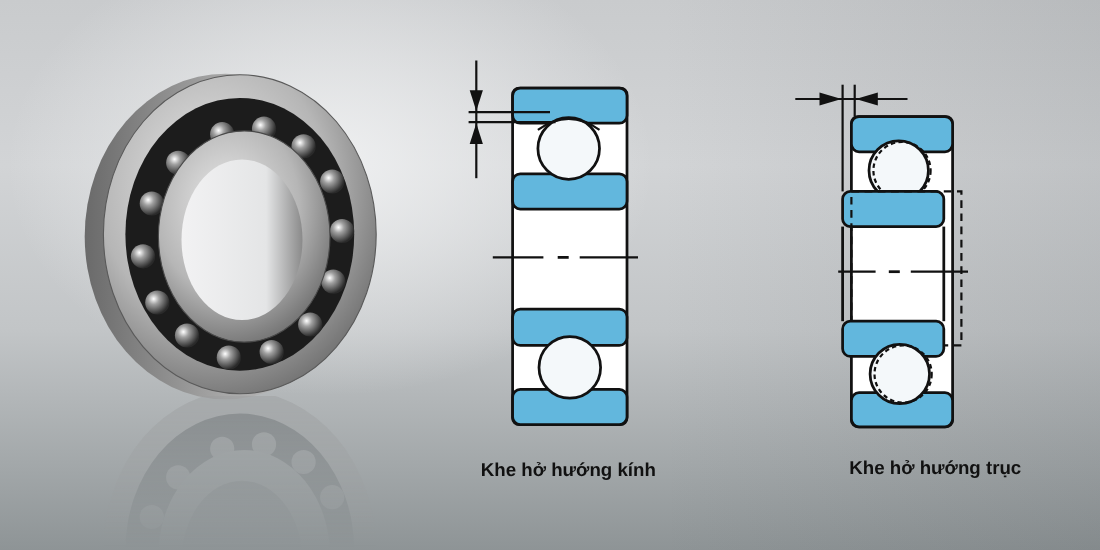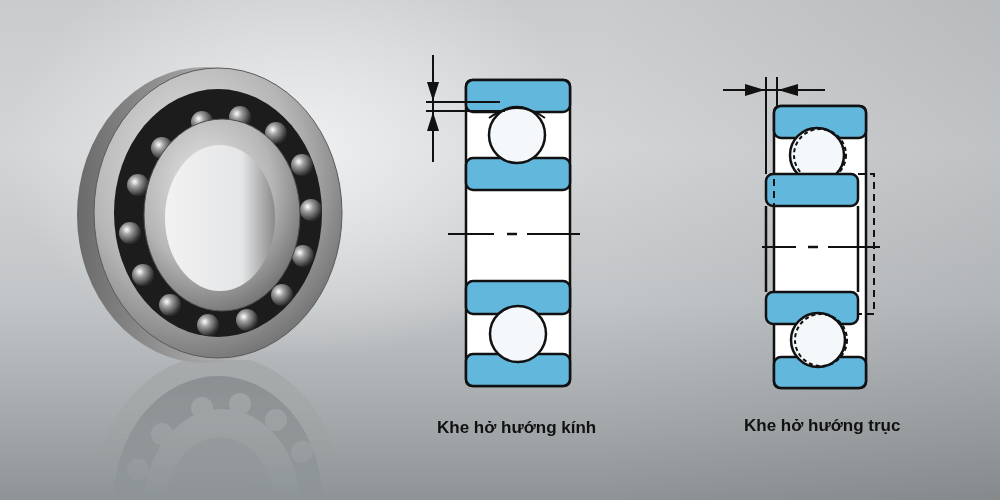--- a/index.html
+++ b/index.html
@@ -156,13 +156,13 @@
   <line x1="723" y1="90" x2="825" y2="90" stroke="#111" stroke-width="2"></line>
   <polygon points="745,84 745,96 765,90" fill="#111"></polygon>
   <polygon points="798,84 798,96 778,90" fill="#111"></polygon>
 
   <line x1="762" y1="247" x2="796" y2="247" stroke="#111" stroke-width="2"></line>
   <line x1="808" y1="247" x2="818" y2="247" stroke="#111" stroke-width="2.5"></line>
   <line x1="828" y1="247" x2="880" y2="247" stroke="#111" stroke-width="2"></line>
 </svg>
 
 <div class="label" style="left:437px; top:418px;">Khe hở hướng kính</div>
-<div class="label" style="left:744px; top:416px;">Khe hở hướng trục</div>
+<div class="label" style="left:772px; top:416px;">Khe hở hướng trục</div>
 
 </body></html>

